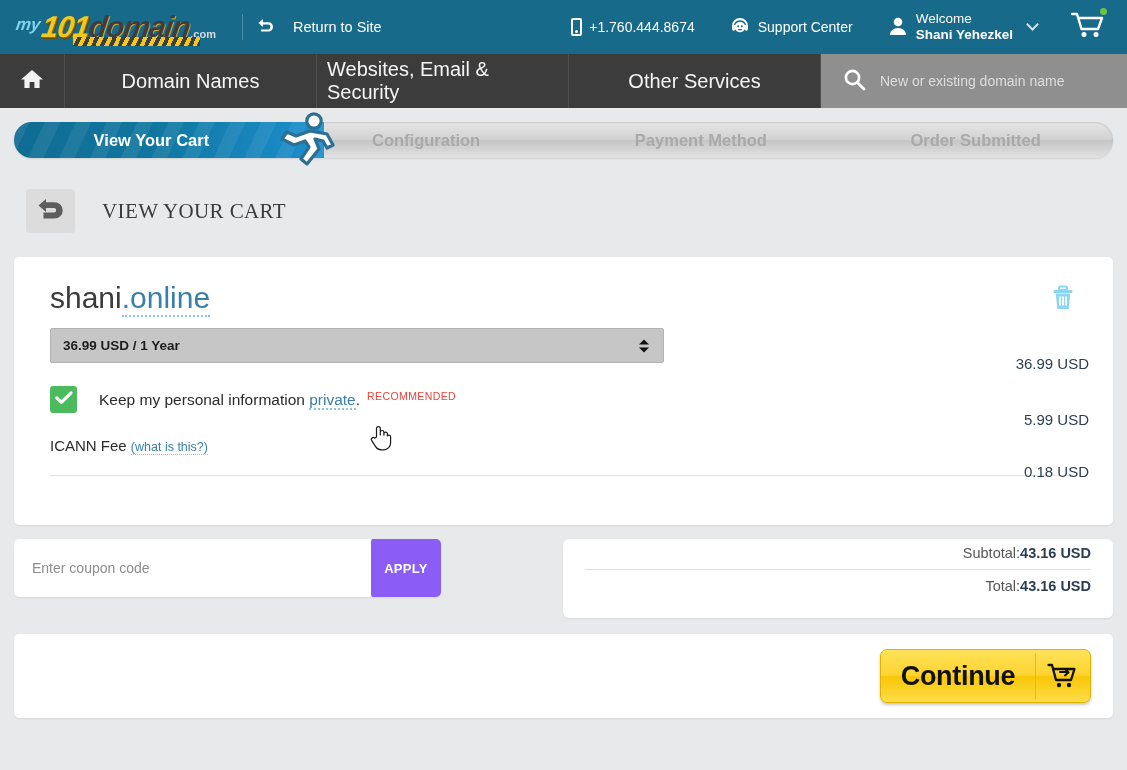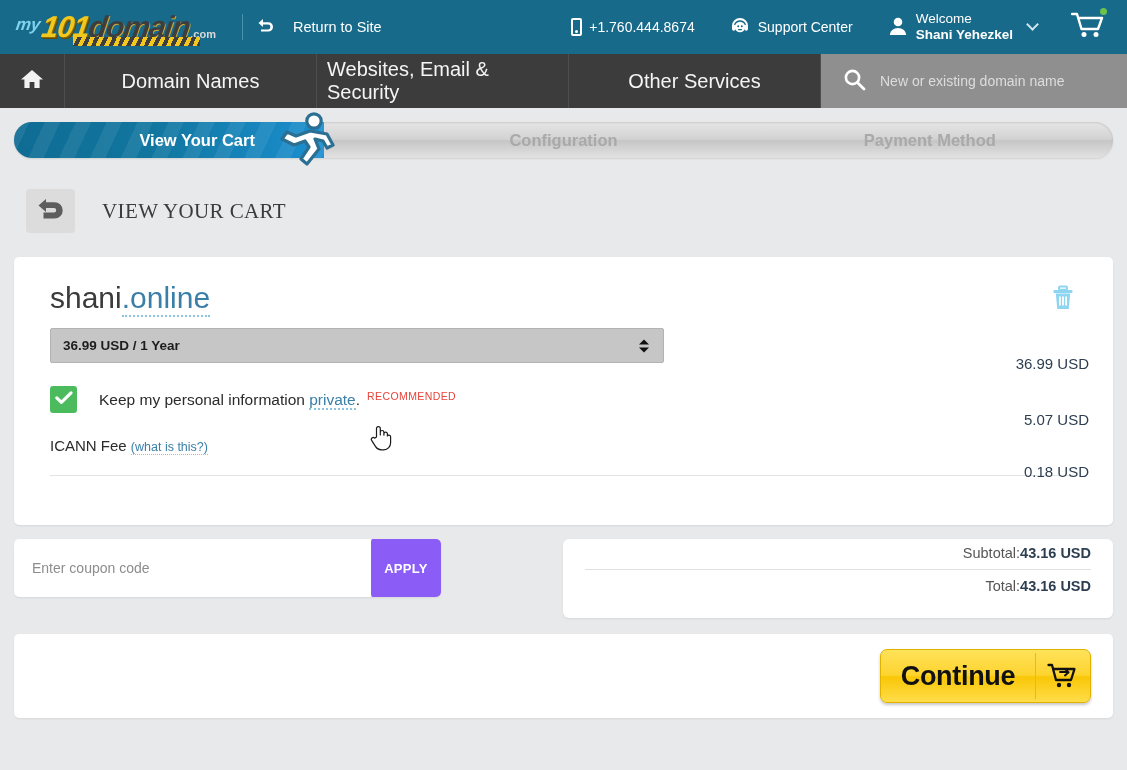--- a/index.html
+++ b/index.html
@@ -367,20 +367,23 @@
   <div class="progsteps">
     <div class="step active">
       <span>View Your Cart</span>
     </div>
     <div class="step">
       <span>Configuration</span>
     </div>
     <div class="step">
       <span>Payment Method</span>
     </div>
+    <div class="step">
+      <span>Order Submitted</span>
+    </div>
   </div>
   <div class="runner">
     <svg width="66" height="56" viewBox="0 0 66 56">
       <g stroke="#2b6f93" stroke-width="3.2" stroke-linejoin="round" stroke-linecap="round" fill="#ffffff">
         <circle cx="45" cy="9" r="7.2"></circle>
         <path d="M41 19 L27 24 L18 20 L13 27 L25 33 L36 29 L40 35 L32 47 L38 52 L50 37 L46 27 L54 29 L58 36 L64 33 L58 22 Z"></path>
       </g>
     </svg>
   </div>
 </div>
@@ -436,21 +439,21 @@
   </div>
 
   <div class="icann-row">
     <span>ICANN Fee </span><span class="icann-link">(what is this?)</span>
   </div>
 
   <div class="card-rule"></div>
 </div>
 
 <div class="price-col p1">36.99 USD</div>
-<div class="price-col p2">5.07 USD</div>
+<div class="price-col p2">5.99 USD</div>
 <div class="price-col p3">0.18 USD</div>
 
 <div class="midrow">
   <div class="coupon">
     <input type="text" placeholder="Enter coupon code" style="">
     <div class="applybtn">APPLY</div>
   </div>
 
   <div class="totals">
     <div class="trow">

